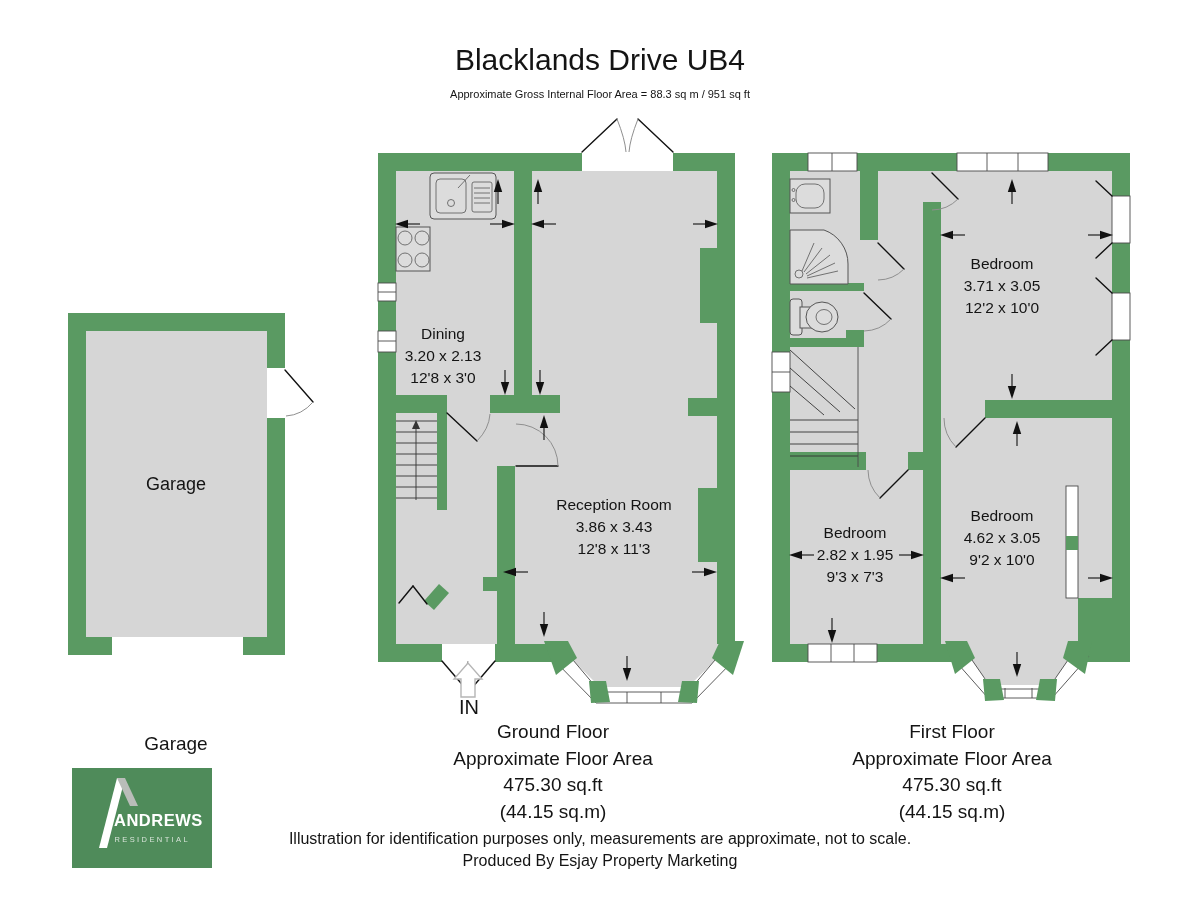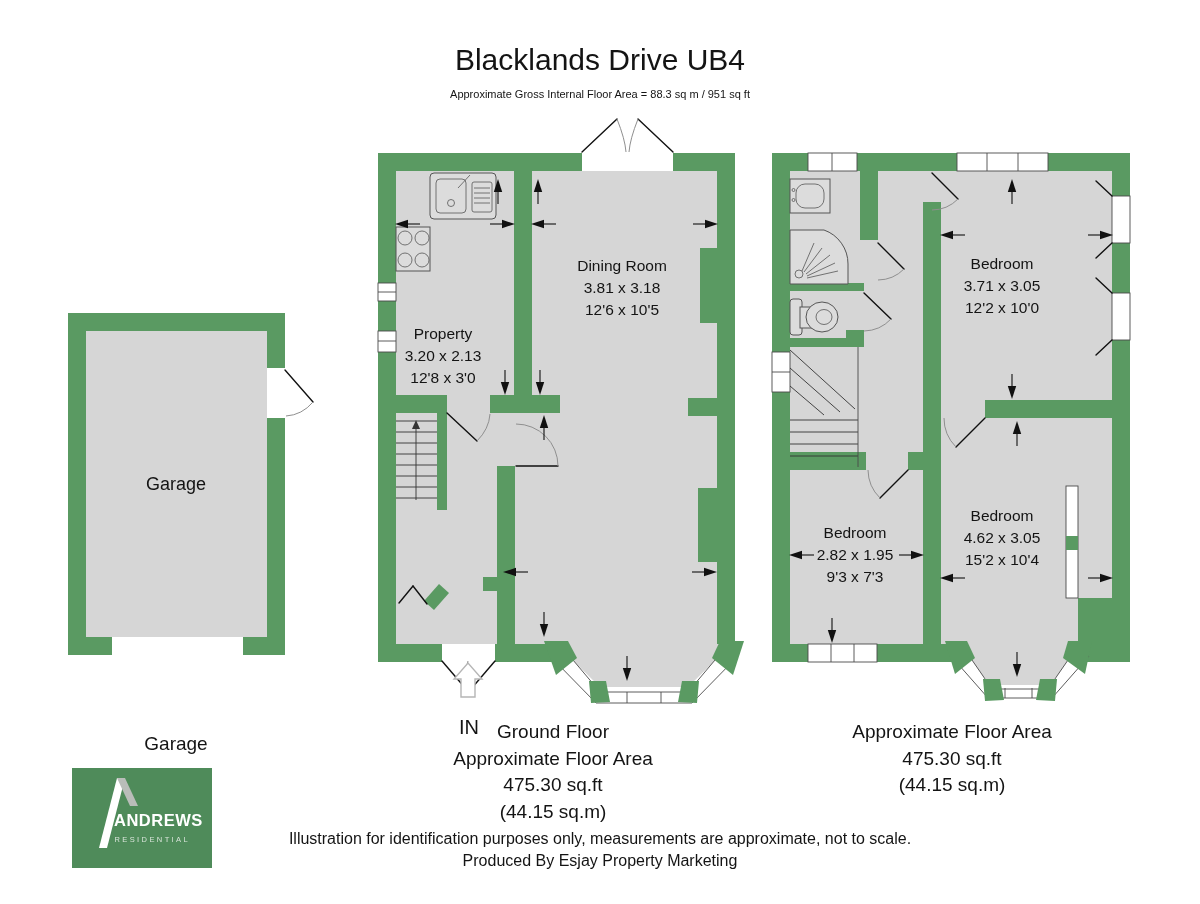--- a/index.html
+++ b/index.html
@@ -24,21 +24,21 @@
        font-size:15.5px;line-height:22px;}
   .lbl-big{position:absolute;transform:translate(-50%,-50%);text-align:center;white-space:nowrap;
        font-size:18px;}
   .title{position:absolute;left:600px;top:43px;transform:translateX(-50%);
        font-size:30px;line-height:34px;white-space:nowrap;}
   .subtitle{position:absolute;left:600px;top:80px;transform:translateX(-50%);
        font-size:11px;font-weight:normal;white-space:nowrap;margin-top:8px;}
   .caption{position:absolute;transform:translateX(-50%);text-align:center;
        font-size:19px;line-height:26.5px;white-space:nowrap;}
   .in-label{position:absolute;left:469px;top:707px;transform:translate(-50%,-50%);
-       font-size:20px;margin-top:20px;}
+       font-size:20px;}
   .footer-line{position:absolute;left:600px;transform:translateX(-50%);
        font-size:16px;white-space:nowrap;}
   .logo-box{position:absolute;left:72px;top:768px;width:140px;height:100px;}
 </style>
 </head>
 <body>
 
 <div class="page">
 
 <svg class="plan-svg" width="1200" height="904" viewBox="0 0 1200 904">
@@ -296,62 +296,63 @@
     </g>
   </g>
 </svg>
 
 <div class="title">Blacklands Drive UB4</div>
 <div class="subtitle">Approximate Gross Internal Floor Area = 88.3 sq m / 951 sq ft</div>
 
 <div class="lbl-big" style="left:176px;top:484px;">Garage</div>
 
 <div class="lbl" style="left:443px;top:356px;">
-  <div>Property</div>
+  <div>Dining</div>
   <div>3.20 x 2.13</div>
   <div>12'8 x 3'0</div>
 </div>
 
-<div class="lbl" style="left:622px;top:288px;">
-  <div>Dining Room</div>
-  <div>3.81 x 3.18</div>
-  <div>12'6 x 10'5</div>
-</div>
-
+
+<div class="lbl" style="left:614px;top:527px;">
+  <div>Reception Room</div>
+  <div>3.86 x 3.43</div>
+  <div>12'8 x 11'3</div>
+</div>
 
 <div class="lbl" style="left:1002px;top:286px;">
   <div>Bedroom</div>
   <div>3.71 x 3.05</div>
   <div>12'2 x 10'0</div>
 </div>
 
 <div class="lbl" style="left:855px;top:555px;">
   <div>Bedroom</div>
   <div>2.82 x 1.95</div>
   <div>9'3 x 7'3</div>
 </div>
 
 <div class="lbl" style="left:1002px;top:538px;">
   <div>Bedroom</div>
   <div>4.62 x 3.05</div>
-  <div>15'2 x 10'4</div>
+  <div>9'2 x 10'0</div>
 </div>
 
 <div class="in-label">IN</div>
 
 <div class="caption" style="left:176px;top:731px;">Garage</div>
 
 <div class="caption" style="left:553px;top:719px;">
   <div>Ground Floor</div>
   <div>Approximate Floor Area</div>
   <div>475.30 sq.ft</div>
   <div>(44.15 sq.m)</div>
 </div>
 
 <div class="caption" style="left:952px;top:719px;">
+  <div>First Floor</div>
   <div>Approximate Floor Area</div>
   <div>475.30 sq.ft</div>
   <div>(44.15 sq.m)</div>
 </div>
 
 <div class="footer-line" style="top:852px;">Produced By Esjay Property Marketing</div>
 <div class="footer-line" style="top:830px;">Illustration for identification purposes only, measurements are approximate, not to scale.</div>
 
 <div class="logo-box">
   <svg width="140" height="100" viewBox="0 0 140 100">

